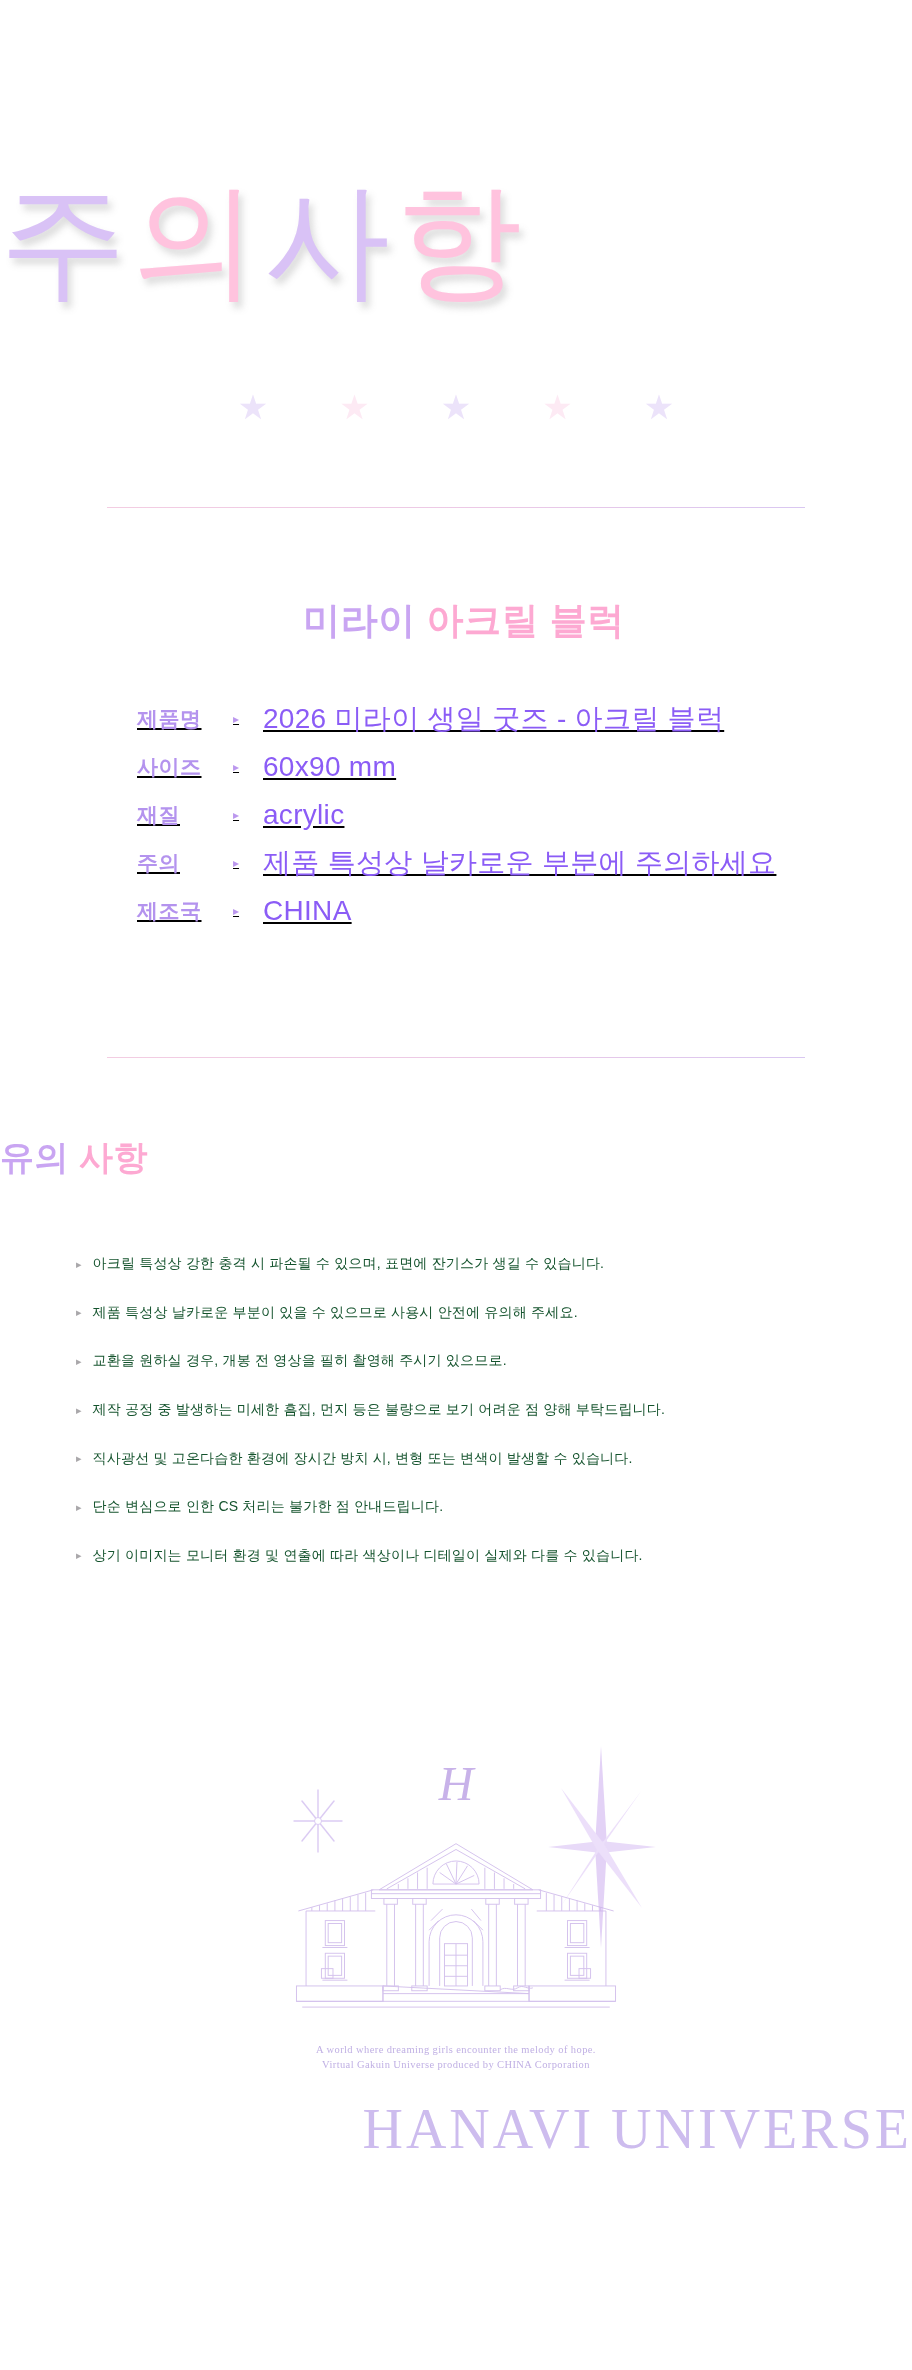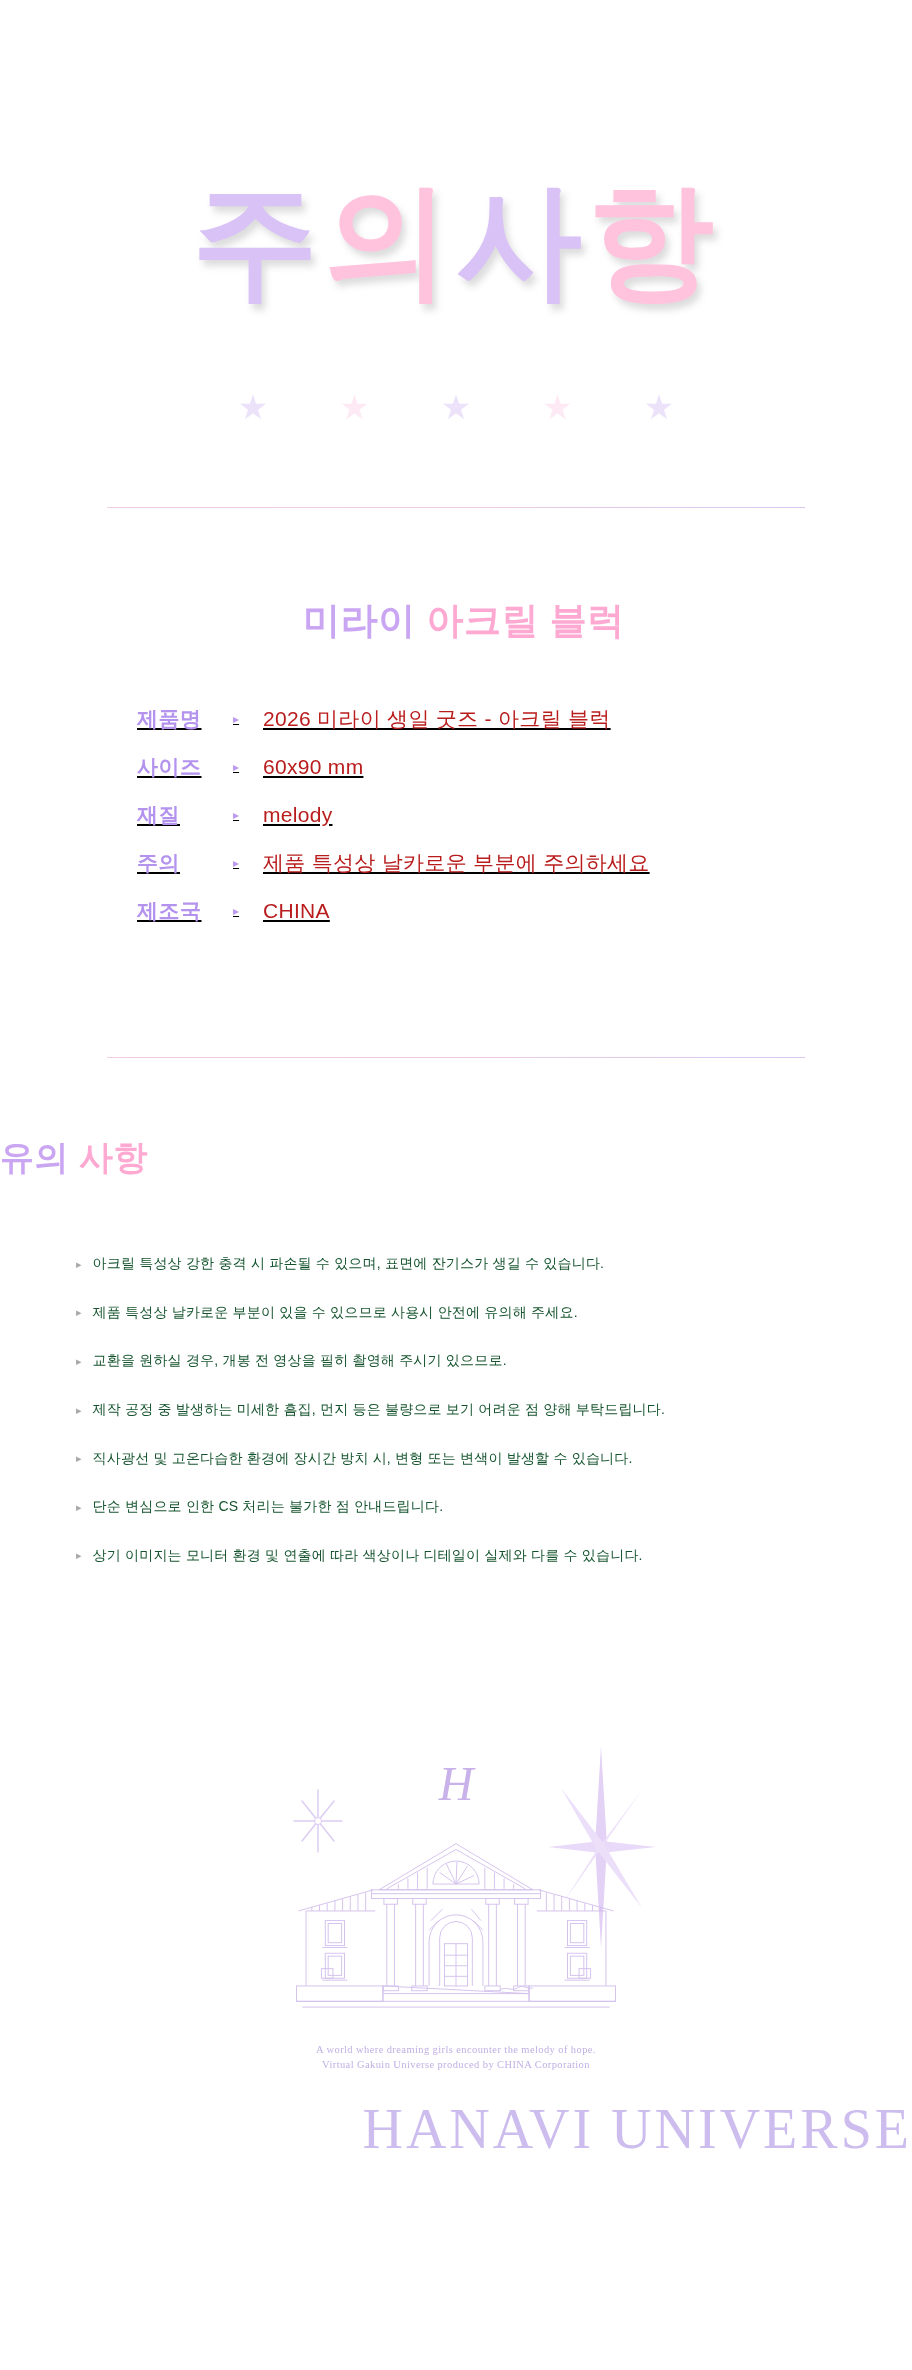--- a/index.html
+++ b/index.html
@@ -2,22 +2,22 @@
 <html><head>
 <meta charset="utf-8">
 <style>
   html,body{margin:0;padding:0;background:#ffffff;}
   .page{
     position:relative;width:912px;height:2370px;margin:0 auto;background:#ffffff;
     font-family:"Liberation Sans",sans-serif;overflow:hidden;
   }
   
   .title-row{
-    position:absolute;top:172px;left:0;width:912px;text-align:center;
-    font-weight:700;font-size:126px;line-height:1.1;letter-spacing:6px;
+    position:absolute;top:172px;left:0;width:912px;
+    font-weight:400;font-size:126px;line-height:1.1;letter-spacing:6px;
     text-shadow:4px 6px 7px rgba(140,140,140,.30);
   }
   .tc-purple{color:#d9c2f6;}
   .tc-pink{color:#ffc3de;}
   
   .stars-row{
     position:absolute;top:388px;left:0;width:912px;
     display:flex;justify-content:center;gap:71px;
     font-size:34px;line-height:38px;
   }
@@ -34,21 +34,21 @@
   .product-heading{
     position:absolute;top:596px;left:8px;width:912px;text-align:center;
     font-size:37px;font-weight:700;letter-spacing:.5px;
   }
   .h-purple{color:#c9a5f2;}
   .h-pink{color:#fda9d2;}
   .spec-table{position:absolute;top:695px;left:137px;text-decoration:underline;}
   .spec-row{display:grid;grid-template-columns:96px 30px auto;align-items:center;height:48px;}
   .spec-label{font-size:21px;font-weight:700;color:#b493ee;letter-spacing:.5px;}
   .spec-arrow{font-size:12px;color:#bb97ee;line-height:1;}
-  .spec-value{font-size:21px;font-weight:500;color:#b91c1c;letter-spacing:.3px;white-space:nowrap;}
+  .spec-value{font-size:28px;font-weight:500;color:#8b5cf6;letter-spacing:.3px;white-space:nowrap;}
   
   .notes-heading{
     position:absolute;top:1135px;left:0;width:748px;text-align:left;
     font-size:34px;font-weight:700;letter-spacing:.5px;
   }
   .notes-list{
     position:absolute;top:1240px;left:76px;width:800px;
     list-style:none;margin:0;padding:0;
   }
   .note-item{height:48.6px;display:flex;align-items:center;gap:11px;}
@@ -104,21 +104,21 @@
       <span class="spec-value">2026 미라이 생일 굿즈 - 아크릴 블럭</span>
     </div>
     <div class="spec-row">
       <span class="spec-label">사이즈</span>
       <span class="spec-arrow">▸</span>
       <span class="spec-value">60x90 mm</span>
     </div>
     <div class="spec-row">
       <span class="spec-label">재질</span>
       <span class="spec-arrow">▸</span>
-      <span class="spec-value">melody</span>
+      <span class="spec-value">acrylic</span>
     </div>
     <div class="spec-row">
       <span class="spec-label">주의</span>
       <span class="spec-arrow">▸</span>
       <span class="spec-value">제품 특성상 날카로운 부분에 주의하세요</span>
     </div>
     <div class="spec-row">
       <span class="spec-label">제조국</span>
       <span class="spec-arrow">▸</span>
       <span class="spec-value">CHINA</span>

